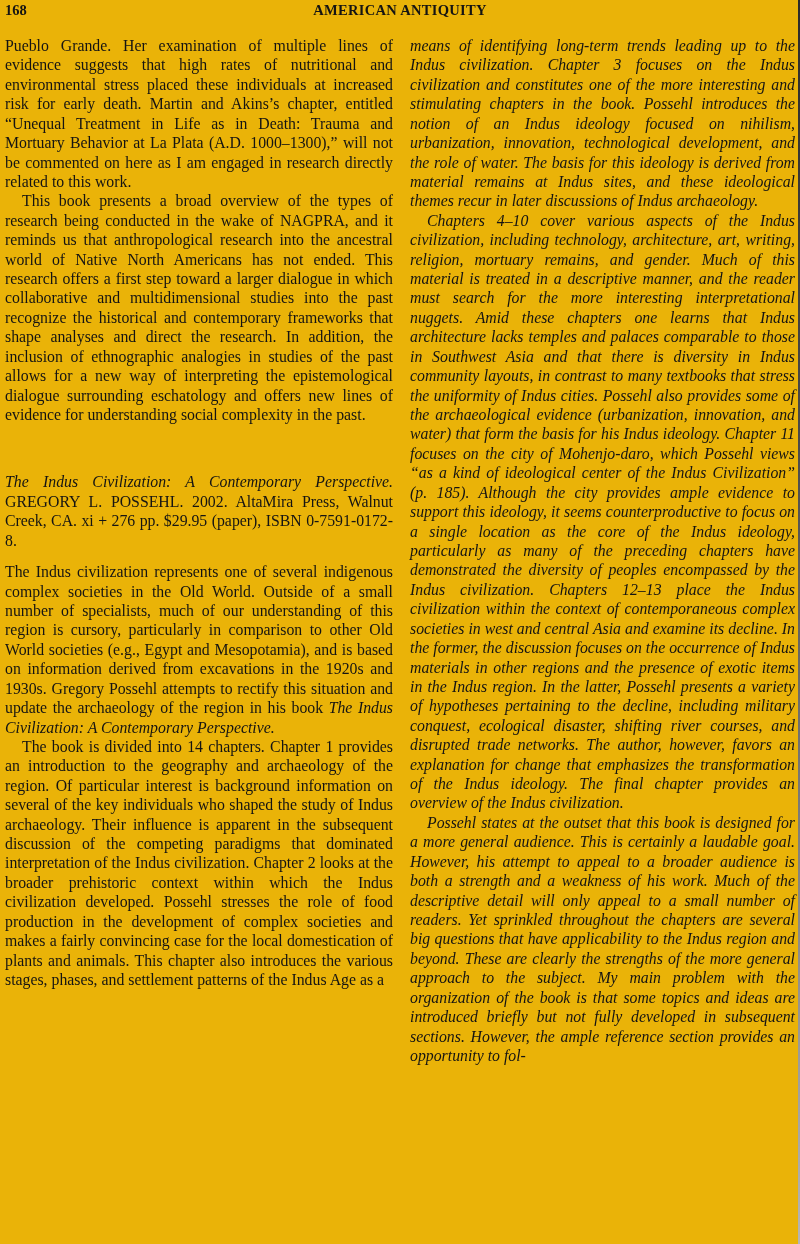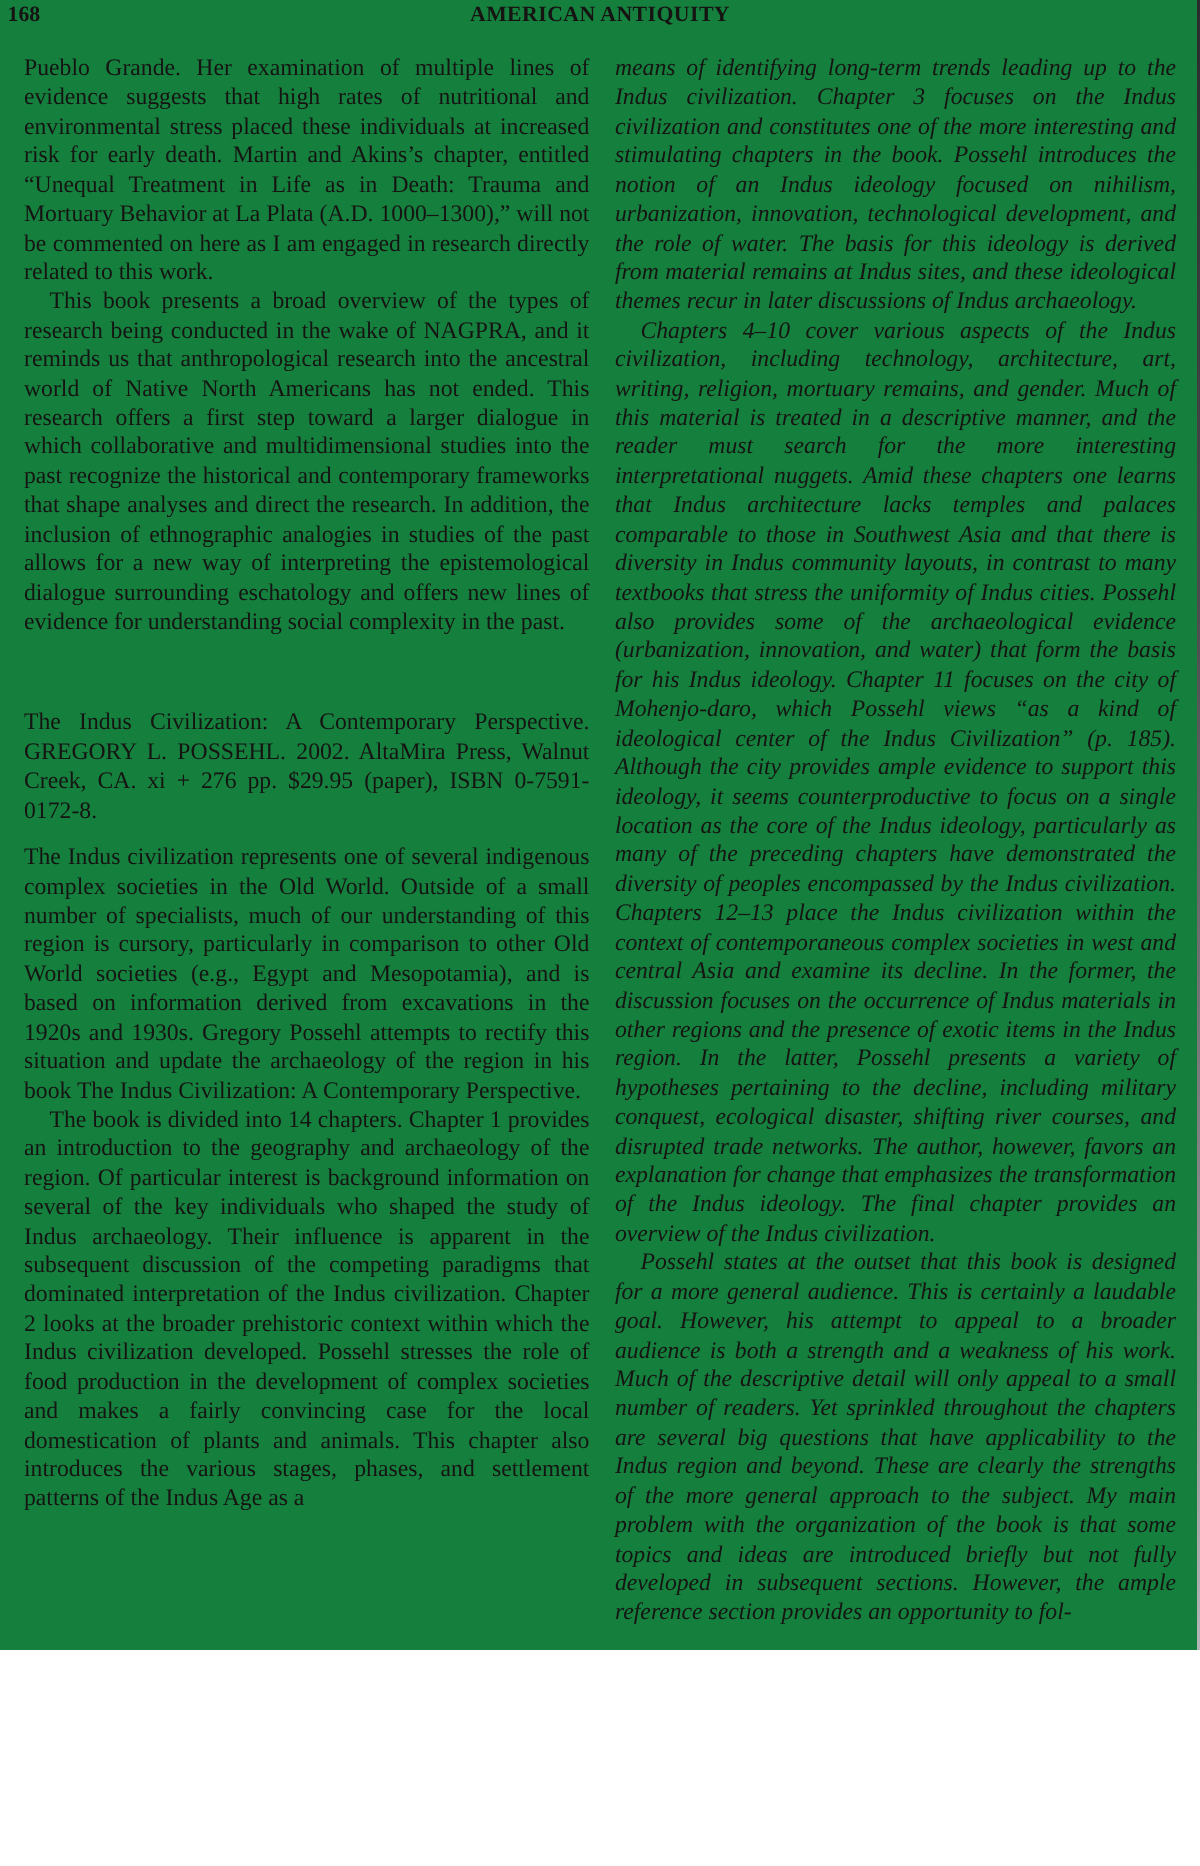--- a/index.html
+++ b/index.html
@@ -3,56 +3,56 @@
 <meta charset="utf-8">
 <style>
   html, body {
     margin: 0;
     padding: 0;
     background: #ffffff;
   }
   .page {
     position: relative;
     width: 800px;
-    height: 1100px;
-    background: #15803d;
+    height: 1244px;
+    background: #eab308;
     color: #151413;
     font-family: "Liberation Serif", serif;
     overflow: hidden;
   }
   .page-header {
     display: grid;
     grid-template-columns: 1fr auto 1fr;
     align-items: baseline;
     padding: 2px 5px 0 5px;
     font-weight: bold;
     font-size: 14.5px;
   }
   .page-header .hdr-left   { text-align: left; }
   .page-header .hdr-center { text-align: left; letter-spacing: 0.3px; }
   .page-header .hdr-right  { text-align: right; }
   .columns {
     display: flex;
     gap: 17px;
-    padding: 0 16px;
+    padding: 0 5px;
     margin-top: 17px;
   }
   .col {
     text-align: justify;
     font-size: 15.8px;
     line-height: 19.42px;
   }
   .col-left  { width: 389px; }
   .col-right { width: 386px; font-style: italic; }
   p { margin: 0; }
   p.indent { text-indent: 17px; }
   .citation     { margin-top: 48px; }
   .reviewer     { margin-top: 28px; }
   .review-start { margin-top: 12px; }
-  .italic { }
+  .italic { font-style: italic; }
   .scan-edge {
     position: absolute;
     top: 0;
     right: 0;
     width: 2px;
     height: 100%;
     background: linear-gradient(to bottom, #2b2b2b 0%, #4a4a4a 35%, #8a8a8a 75%, #b5b5b5 100%);
   }
 </style>
 </head>

